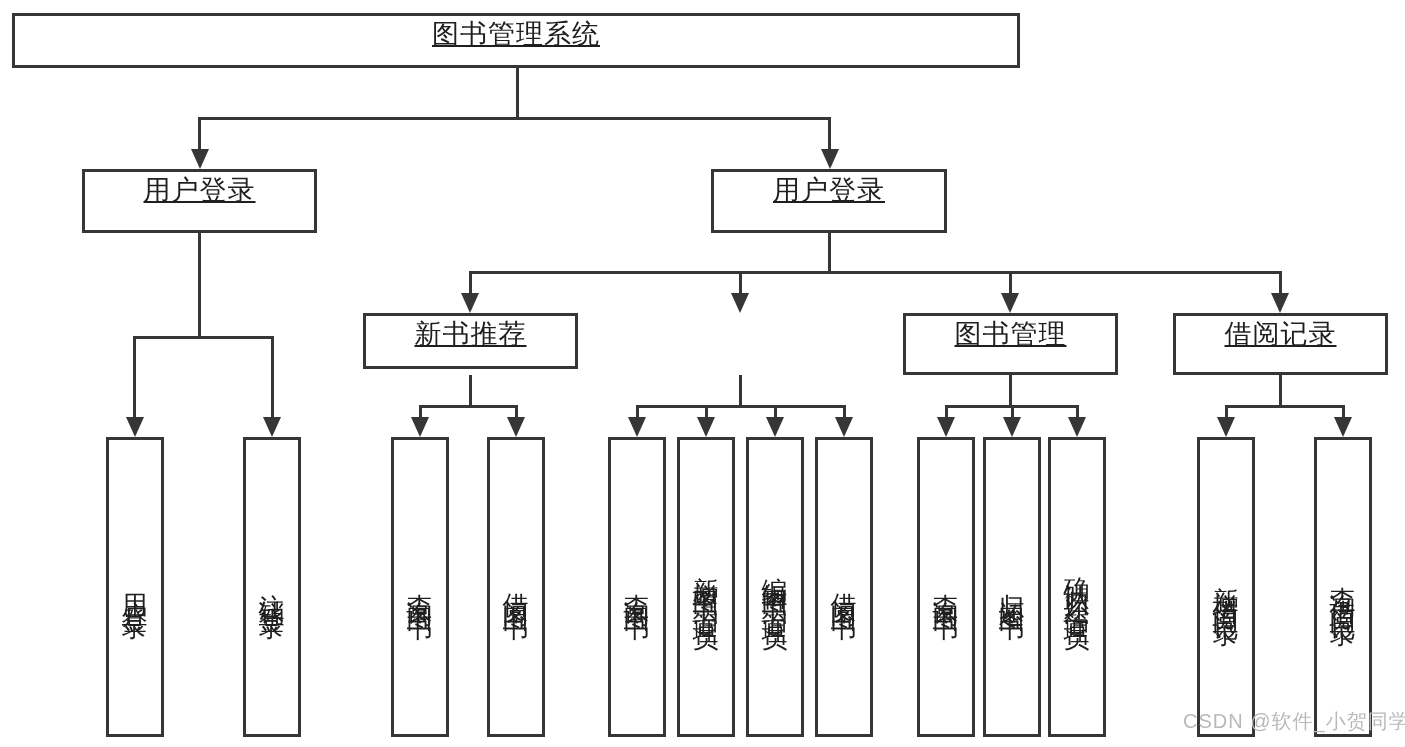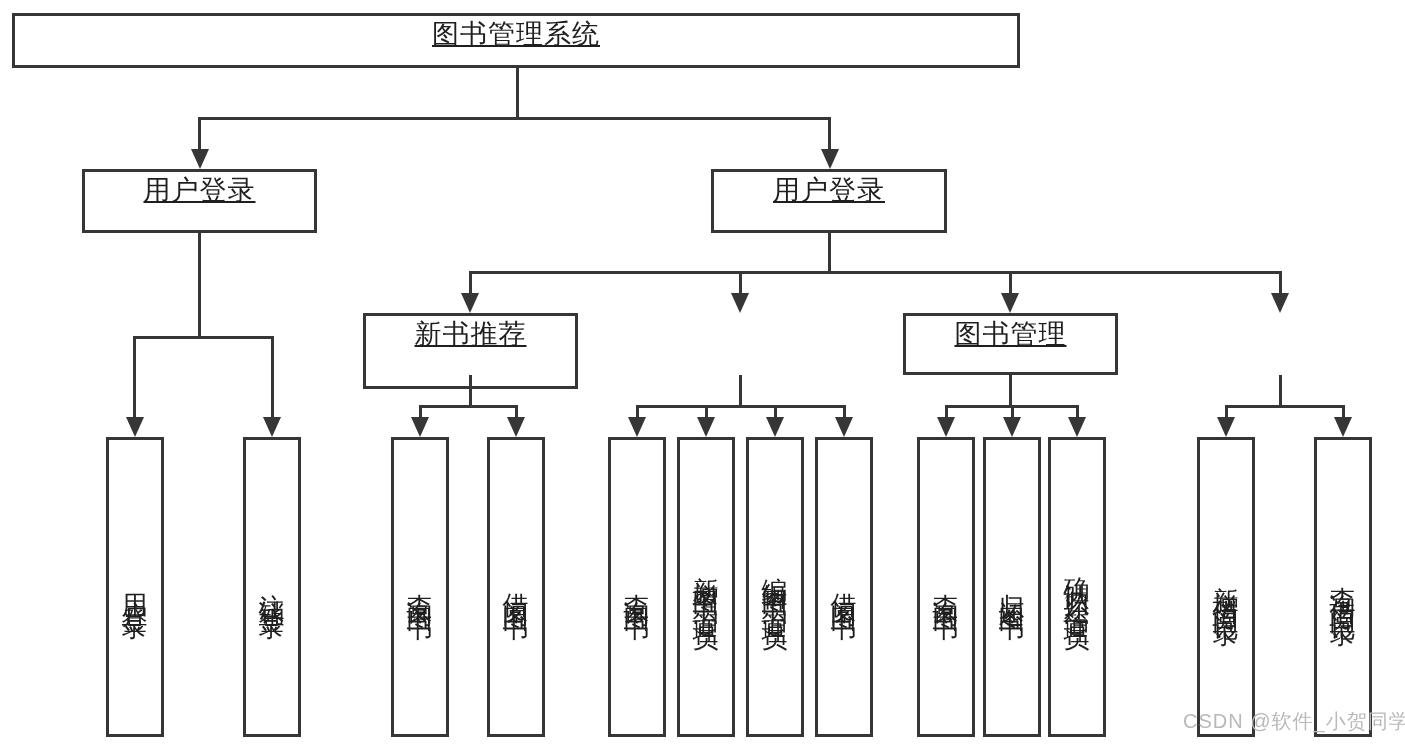--- a/index.html
+++ b/index.html
@@ -106,25 +106,28 @@
   <div class="hline" style="left:469px; top:271px; width:813px;"></div>
   <div class="vline" style="left:469px; top:271px; height:24px;"></div>
   <div class="arrow" style="left:461px; top:293px;"></div>
   <div class="vline" style="left:739px; top:271px; height:24px;"></div>
   <div class="arrow" style="left:731px; top:293px;"></div>
   <div class="vline" style="left:1009px; top:271px; height:24px;"></div>
   <div class="arrow" style="left:1001px; top:293px;"></div>
   <div class="vline" style="left:1279px; top:271px; height:24px;"></div>
   <div class="arrow" style="left:1271px; top:293px;"></div>
 
-  <div class="node" style="left:363px; top:313px; width:215px; height:76px;">
+  <div class="node" style="left:363px; top:313px; width:215px; height:56px;">
     <span class="lbl">新书推荐</span>
   </div>
   <div class="node" style="left:903px; top:313px; width:215px; height:62px;">
     <span class="lbl">图书管理</span>
+  </div>
+  <div class="node" style="left:1173px; top:313px; width:215px; height:62px;">
+    <span class="lbl">借阅记录</span>
   </div>
 
   <div class="vline" style="left:469px; top:375px; height:33px;"></div>
   <div class="hline" style="left:419px; top:405px; width:99px;"></div>
   <div class="vline" style="left:419px; top:405px; height:13px;"></div>
   <div class="arrow" style="left:411px; top:417px;"></div>
   <div class="vline" style="left:515px; top:405px; height:13px;"></div>
   <div class="arrow" style="left:507px; top:417px;"></div>
 
   <div class="vline" style="left:739px; top:375px; height:33px;"></div>

